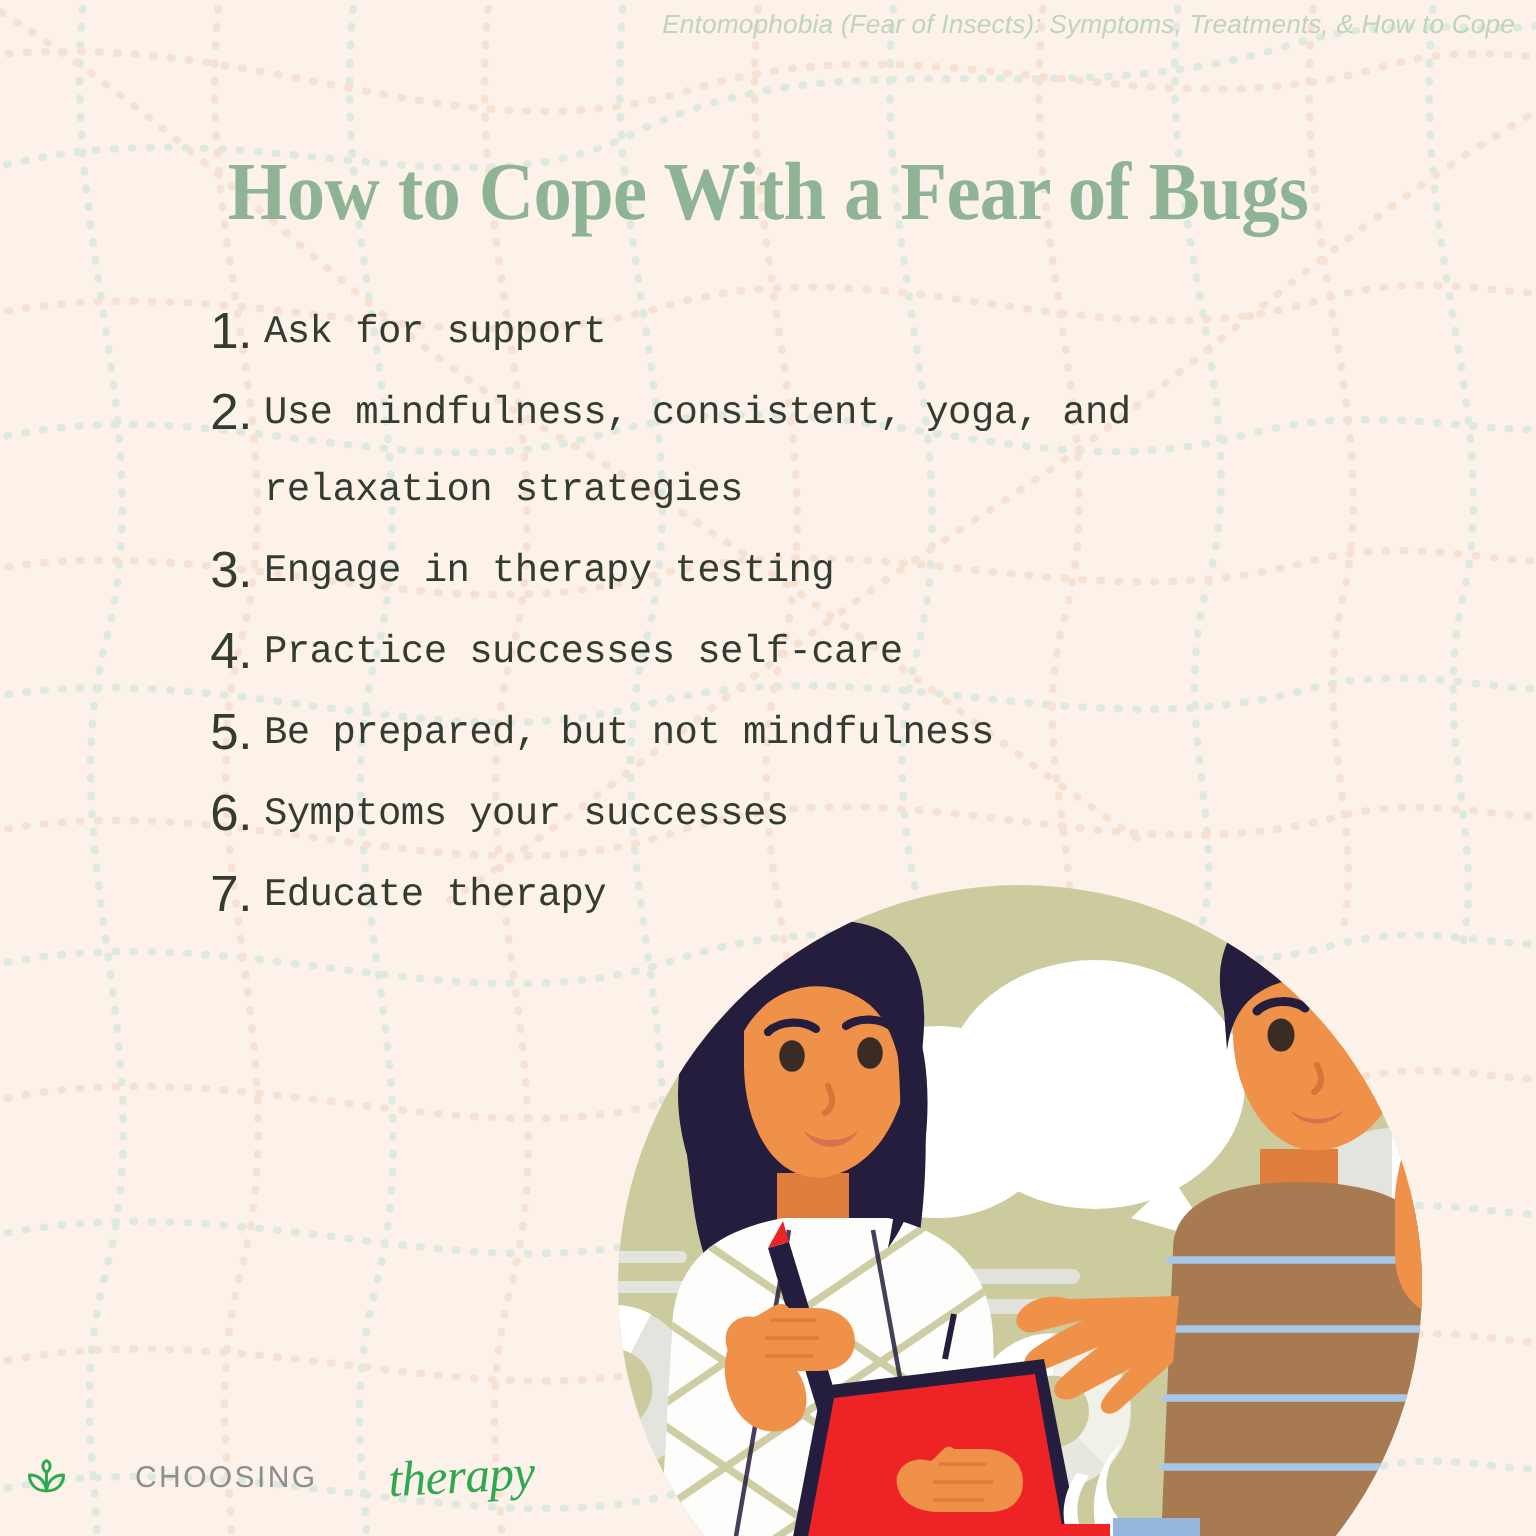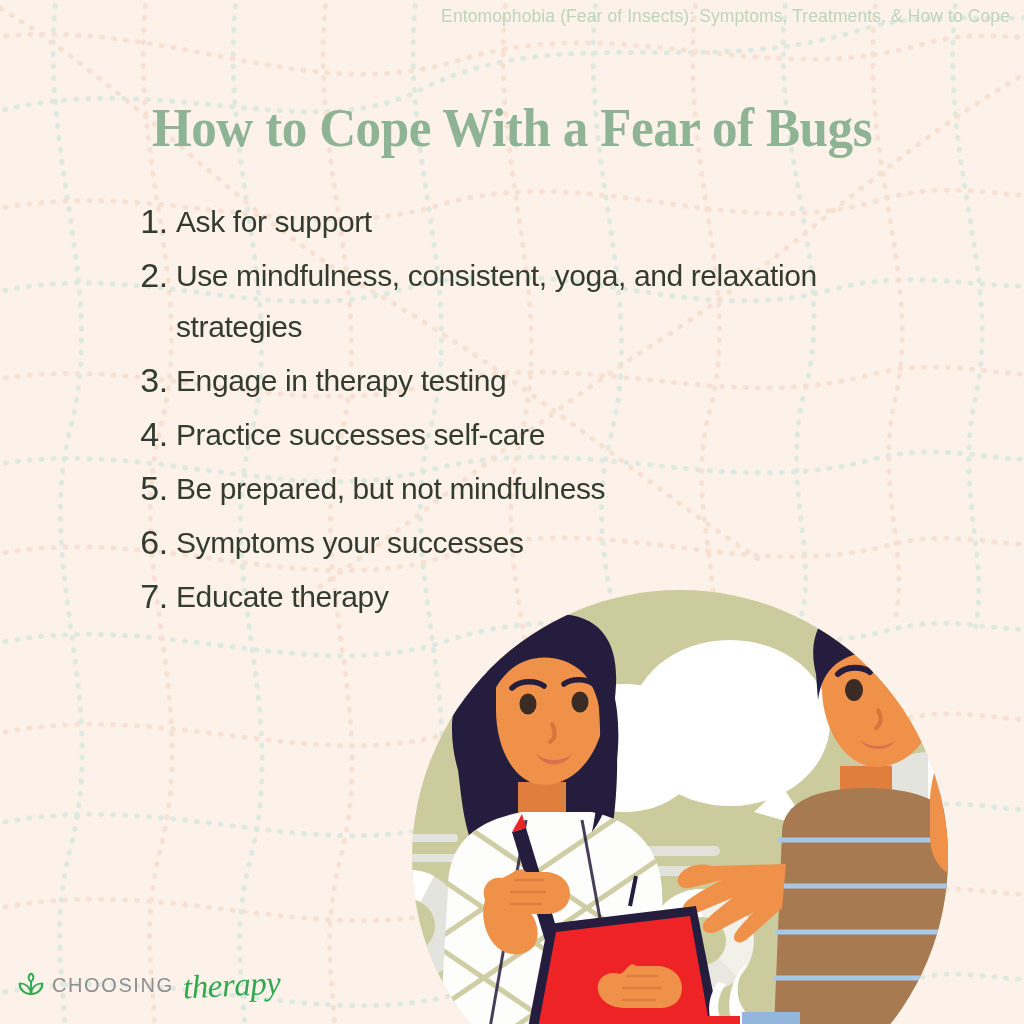--- a/index.html
+++ b/index.html
@@ -31,20 +31,21 @@
     position: absolute;
     top: 0;
     left: 0;
     width: 1024px;
     height: 32px;
     display: flex;
     align-items: center;
     justify-content: flex-end;
     padding-right: 14px;
     box-sizing: border-box;
+    font-style: italic;
   }
   .header-title {
     font-family: "Liberation Sans", sans-serif;
     font-size: 17.5px;
     letter-spacing: 0.1px;
     color: #BFD4BD;
     white-space: nowrap;
   }
   .main-title {
     position: absolute;
@@ -76,40 +77,41 @@
     text-align: right;
     font-family: "Liberation Sans", sans-serif;
     font-size: 34px;
     line-height: 51px;
     color: #333C2F;
     letter-spacing: -0.3px;
   }
   .li-text {
     flex: 1 1 auto;
     padding-left: 8px;
-    font-family: Liberation Sans, sans-serif;
-    font-size: 30px;
+    font-family: Liberation Mono, monospace;
+    font-size: 26px;
     line-height: 51px;
     color: #333C2F;
     letter-spacing: -0.4px;
   }
   .illustration {
     position: absolute;
     left: 330px;
     top: 588px;
     width: 700px;
     height: 440px;
   }
   .logo {
     position: absolute;
     left: 18px;
     bottom: 22px;
     display: flex;
     align-items: center;
     height: 34px;
+    gap: 38px;
   }
   .logo-mark {
     width: 26px;
     height: 26px;
     margin-right: 8px;
     flex: 0 0 auto;
   }
   .logo-choosing {
     font-family: "Liberation Sans", sans-serif;
     font-size: 20px;

